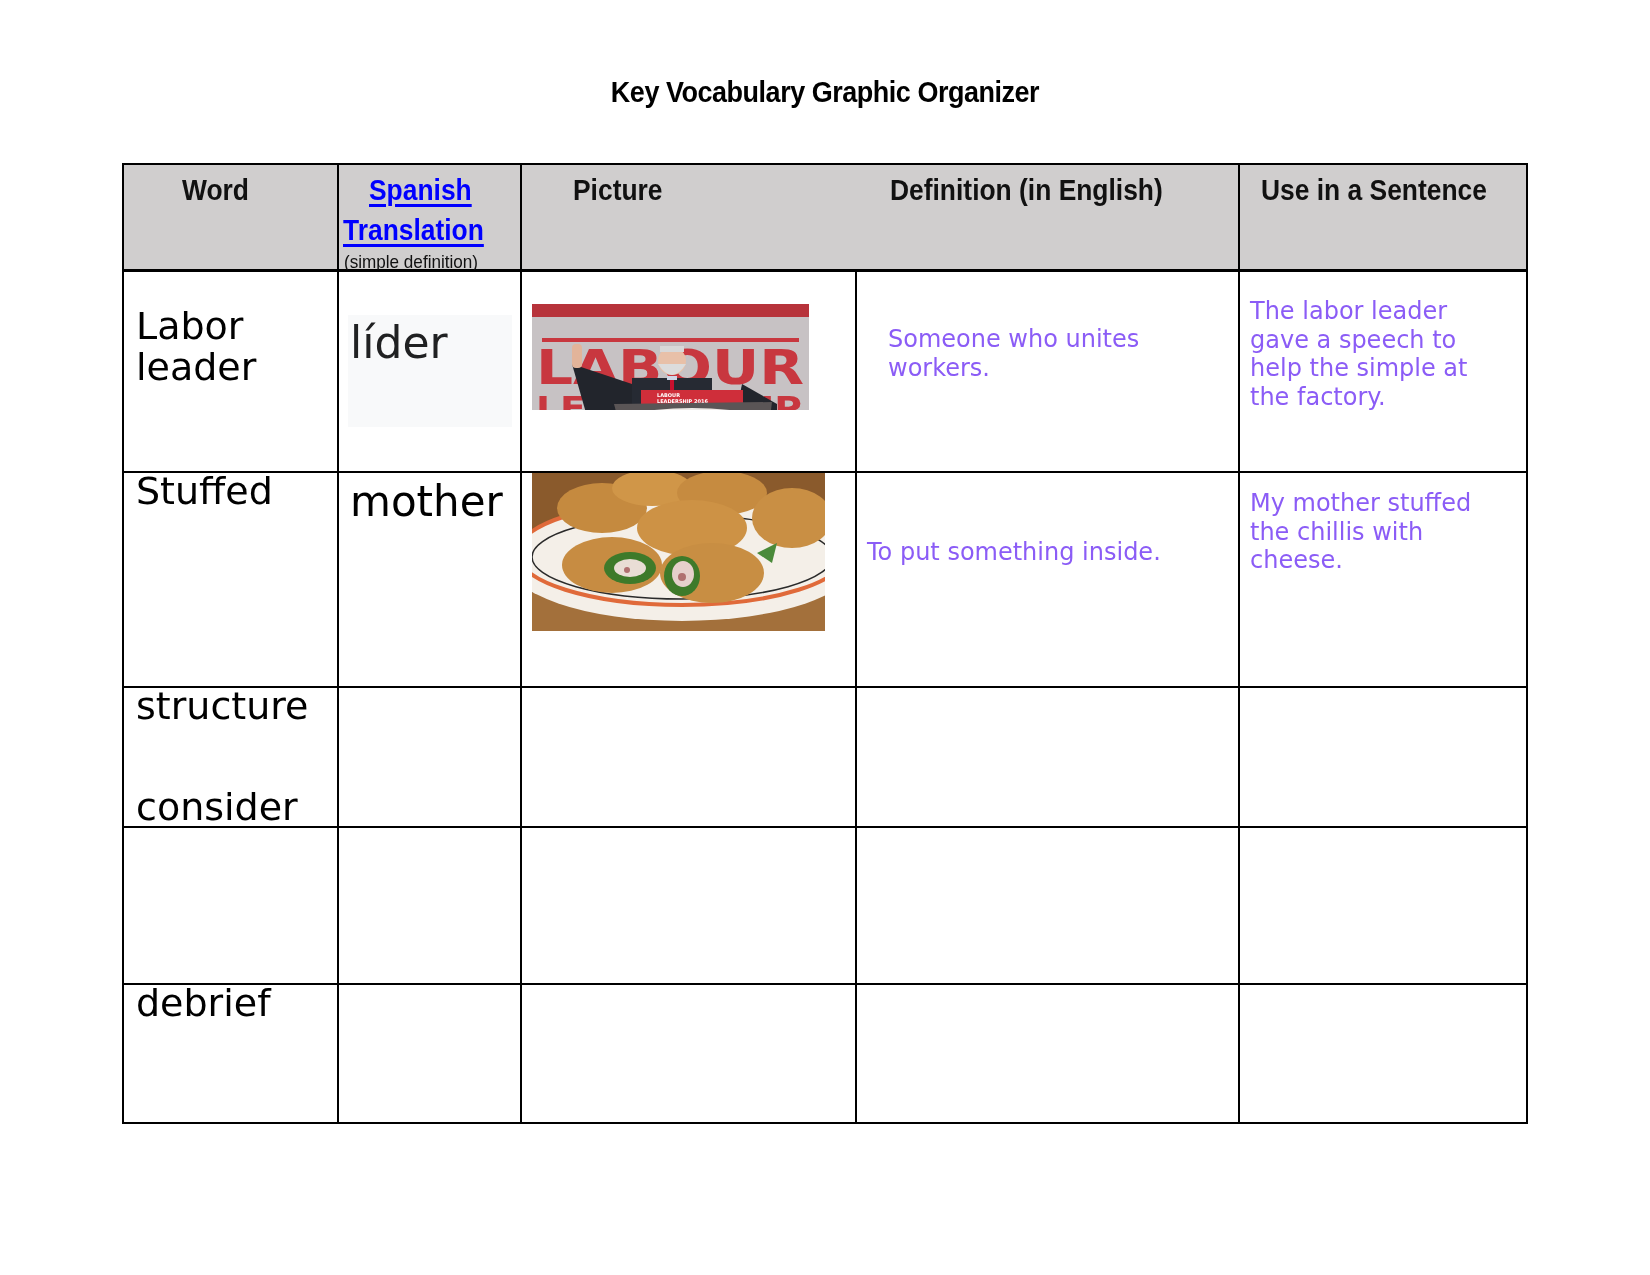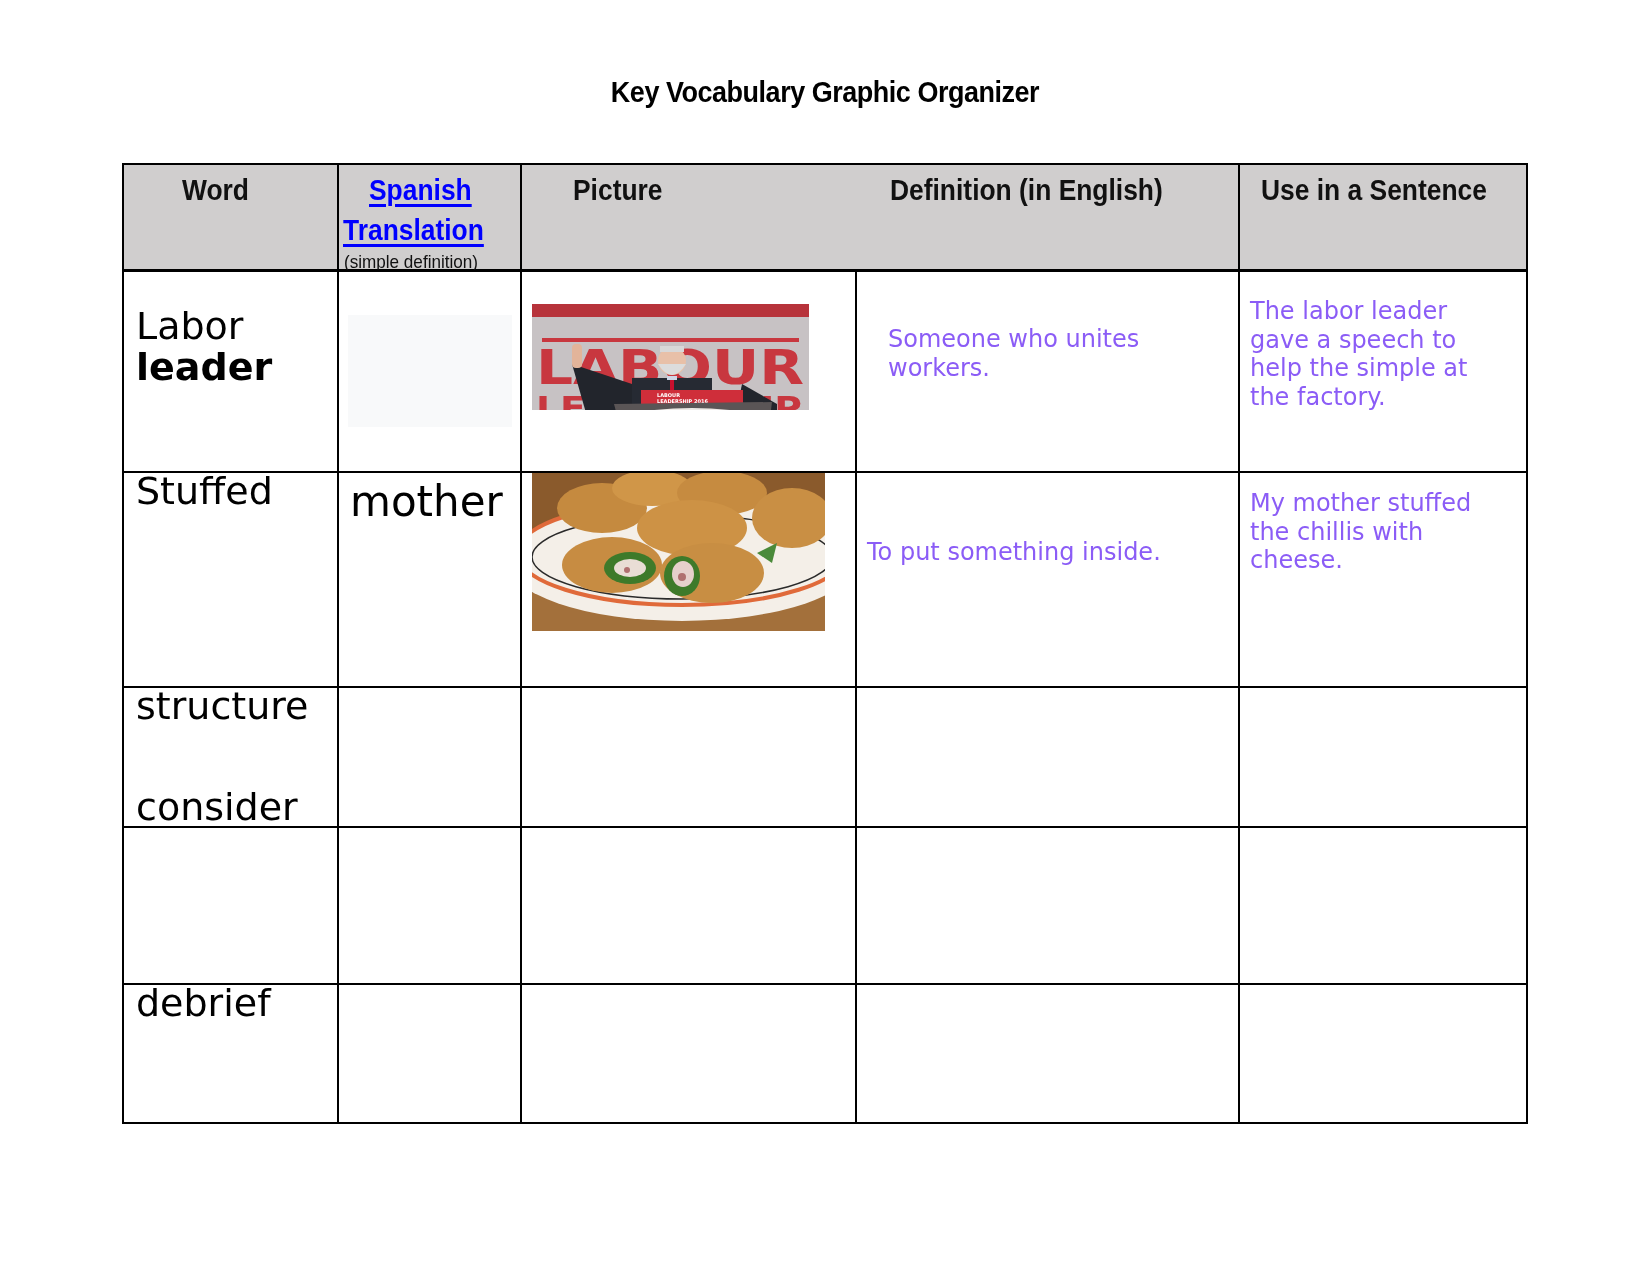--- a/index.html
+++ b/index.html
@@ -52,23 +52,24 @@
   <div class="vline" style="left:1116px; top:0; height:961px;"></div>
 
   <div class="hline" style="top:107px;"></div>
   <div class="hline" style="top:308px;"></div>
   <div class="hline" style="top:523px;"></div>
   <div class="hline" style="top:663px;"></div>
   <div class="hline" style="top:820px;"></div>
 
   <div>
     <div class="word" style="left:14px; top:143px;">Labor</div>
-    <div class="word" style="left:14px; top:184px;font-weight:bold;">leader</div>
+    <div class="word" style="left:14px; top:184px;">leader</div>
 
     <div class="lider-box" style="left:226px; top:152px; width:162px; height:112px;">
+      <div>líder</div>
     </div>
 
     <div class="pic" style="left:410px; top:141px; width:277px; height:106px;">
       <svg width="277" height="130" viewBox="0 0 277 130" xmlns="http://www.w3.org/2000/svg">
         <rect x="0" y="0" width="277" height="130" fill="#c7c2c4"></rect>
         <rect x="0" y="0" width="277" height="13" fill="#b7333b"></rect>
         <rect x="10" y="34" width="257" height="4" fill="#c8373f"></rect>
         <text x="4" y="80" font-family="DejaVu Sans, sans-serif" font-weight="bold" font-size="48" fill="#c8373f" textLength="268" lengthAdjust="spacingAndGlyphs">LABOUR</text>
         <text x="4" y="115" font-family="DejaVu Sans, sans-serif" font-weight="bold" font-size="32" fill="#c8373f" textLength="266" lengthAdjust="spacingAndGlyphs">LEADERSHIP</text>
         <path d="M40 60 L100 80 L100 130 L60 130 Z" fill="#22252c"></path>

